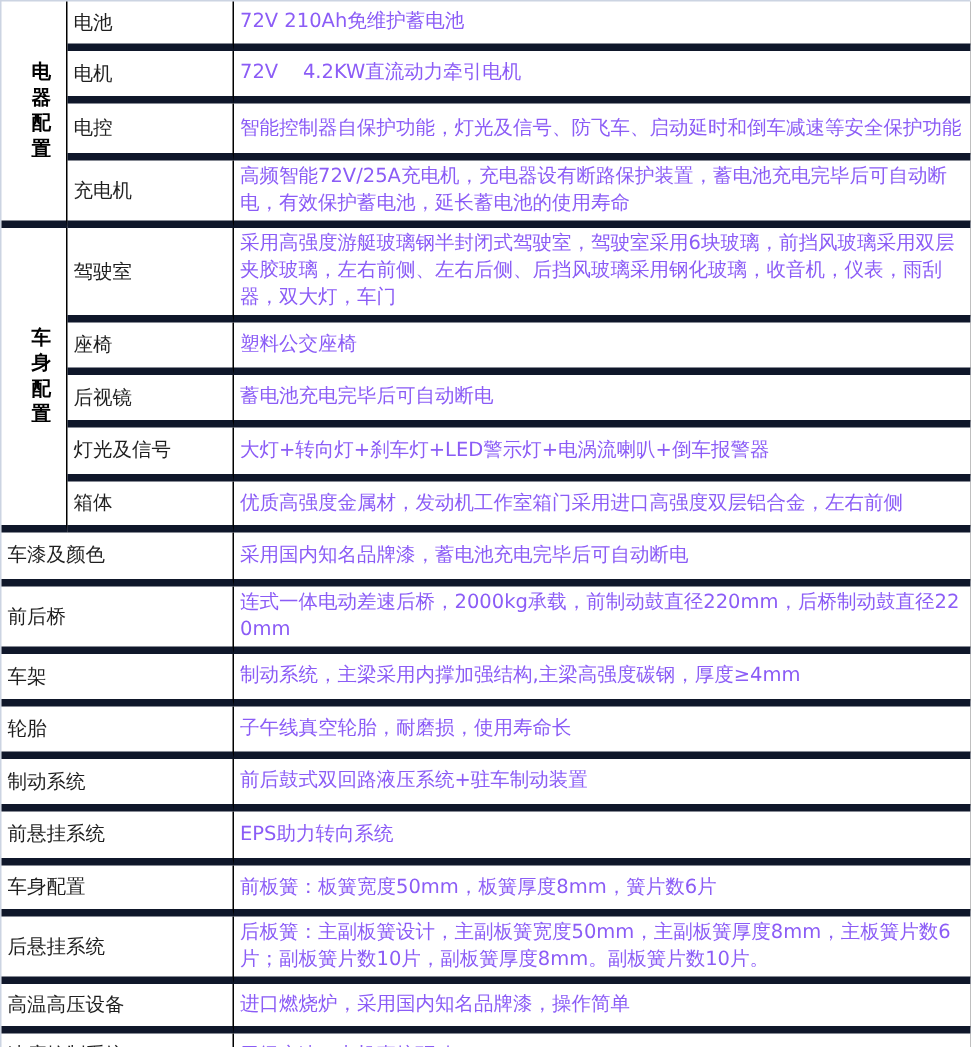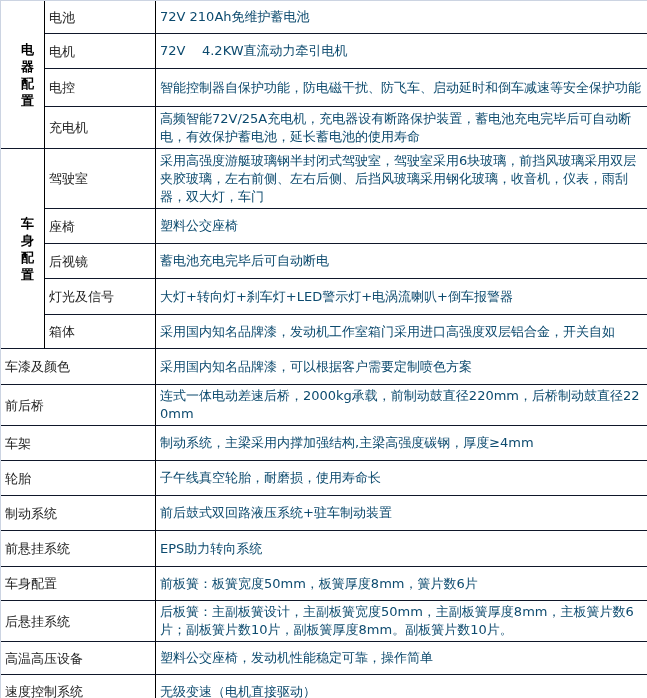--- a/index.html
+++ b/index.html
@@ -9,21 +9,21 @@
     table-layout: fixed;
     border-collapse: separate;
     border-spacing: 0;
     border-top: 1px solid #ccd4e2;
     border-left: 1px solid #ccd4e2;
     font-size: 13px;
     box-sizing: border-box;
   }
   .spec-table td {
     border-right: 1px solid #000000;
-    border-bottom: 1px solid #0f172a;
+    border-bottom: 5px solid #0f172a;
     vertical-align: middle;
     padding: 2px 4px;
     box-sizing: border-box;
     overflow: hidden;
   }
   td.group {
     font-weight: bold;
     text-align: center;
     word-break: break-all;
     line-height: 17px;
@@ -31,21 +31,21 @@
     color: #000000;
   }
   td.label {
     line-height: 17px;
     color: #1f1f1f;
   }
   td.value {
     line-height: 18px;
     white-space: pre-wrap;
     word-break: break-all;
-    color: #0c4a6e;
+    color: #8b5cf6;
   }
 </style>
 </head>
 <body>
 
 <table class="spec-table">
   <colgroup>
     <col style="width:44px">
     <col style="width:111px">
     <col style="width:492px">
@@ -56,21 +56,21 @@
       <td class="group" rowspan="4">电器配置</td>
       <td class="label">电池</td>
       <td class="value">72V 210Ah免维护蓄电池</td>
     </tr>
     <tr style="height:35px">
       <td class="label">电机</td>
       <td class="value">72V    4.2KW直流动力牵引电机</td>
     </tr>
     <tr style="height:38px">
       <td class="label">电控</td>
-      <td class="value">智能控制器自保护功能，防电磁干扰、防飞车、启动延时和倒车减速等安全保护功能</td>
+      <td class="value">智能控制器自保护功能，灯光及信号、防飞车、启动延时和倒车减速等安全保护功能</td>
     </tr>
     <tr style="height:42px">
       <td class="label">充电机</td>
       <td class="value">高频智能72V/25A充电机，充电器设有断路保护装置，蓄电池充电完毕后可自动断电，有效保护蓄电池，延长蓄电池的使用寿命</td>
     </tr>
 
     <tr style="height:60px">
       <td class="group" rowspan="5">车身配置</td>
       <td class="label">驾驶室</td>
       <td class="value">采用高强度游艇玻璃钢半封闭式驾驶室，驾驶室采用6块玻璃，前挡风玻璃采用双层夹胶玻璃，左右前侧、左右后侧、后挡风玻璃采用钢化玻璃，收音机，仪表，雨刮器，双大灯，车门</td>
@@ -82,26 +82,26 @@
     <tr style="height:35px">
       <td class="label">后视镜</td>
       <td class="value">蓄电池充电完毕后可自动断电</td>
     </tr>
     <tr style="height:36px">
       <td class="label">灯光及信号</td>
       <td class="value">大灯+转向灯+刹车灯+LED警示灯+电涡流喇叭+倒车报警器</td>
     </tr>
     <tr style="height:34px">
       <td class="label">箱体</td>
-      <td class="value">采用国内知名品牌漆，发动机工作室箱门采用进口高强度双层铝合金，开关自如</td>
+      <td class="value">优质高强度金属材，发动机工作室箱门采用进口高强度双层铝合金，左右前侧</td>
     </tr>
 
     <tr style="height:36px">
       <td class="label" colspan="2">车漆及颜色</td>
-      <td class="value">采用国内知名品牌漆，可以根据客户需要定制喷色方案</td>
+      <td class="value">采用国内知名品牌漆，蓄电池充电完毕后可自动断电</td>
     </tr>
     <tr style="height:34px">
       <td class="label" colspan="2">前后桥</td>
       <td class="value">连式一体电动差速后桥，2000kg承载，前制动鼓直径220mm，后桥制动鼓直径220mm</td>
     </tr>
     <tr style="height:35px">
       <td class="label" colspan="2">车架</td>
       <td class="value">制动系统，主梁采用内撑加强结构,主梁高强度碳钢，厚度≥4mm</td>
     </tr>
     <tr style="height:35px">
@@ -119,20 +119,20 @@
     <tr style="height:34px">
       <td class="label" colspan="2">车身配置</td>
       <td class="value">前板簧：板簧宽度50mm，板簧厚度8mm，簧片数6片</td>
     </tr>
     <tr style="height:38px">
       <td class="label" colspan="2">后悬挂系统</td>
       <td class="value">后板簧：主副板簧设计，主副板簧宽度50mm，主副板簧厚度8mm，主板簧片数6片；副板簧片数10片，副板簧厚度8mm。副板簧片数10片。</td>
     </tr>
     <tr style="height:33px">
       <td class="label" colspan="2">高温高压设备</td>
-      <td class="value">塑料公交座椅，发动机性能稳定可靠，操作简单</td>
+      <td class="value">进口燃烧炉，采用国内知名品牌漆，操作简单</td>
     </tr>
     <tr style="height:34px">
       <td class="label" colspan="2">速度控制系统</td>
       <td class="value">无级变速（电机直接驱动）</td>
     </tr>
   </tbody>
 </table>
 
 </body></html>

